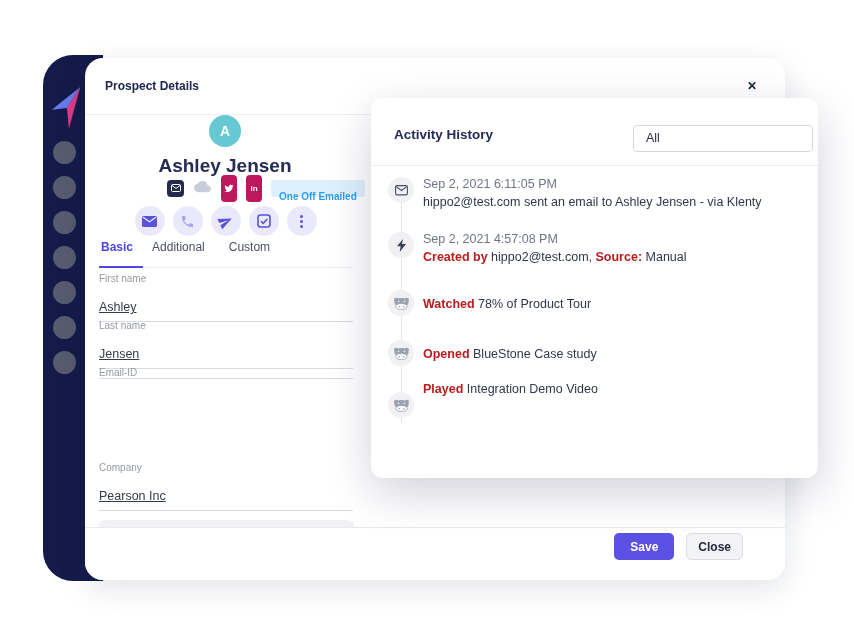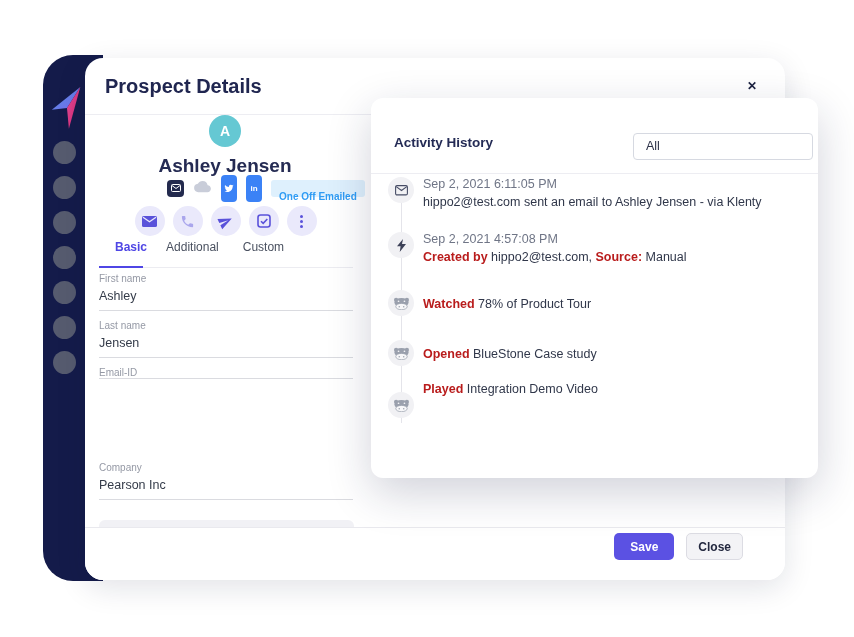--- a/index.html
+++ b/index.html
@@ -9,64 +9,64 @@
   
   .sidebar { position:absolute; left:43px; top:55px; width:60px; height:526px;
              background:#141b4a; border-radius:30px 0 0 30px; z-index:1; }
   .logo { position:absolute; left:5px; top:28px; width:38px; height:48px; }
   .nav-dot { position:absolute; left:10px; width:23px; height:23px; border-radius:50%; background:#565b6f; }
 
   
   .modal { position:absolute; left:85px; top:58px; width:700px; height:522px; background:#ffffff;
            border-radius:18px; z-index:2; box-shadow:0 8px 30px rgba(20,25,60,.12); }
   .modal-header { position:absolute; left:0; top:0; width:100%; height:57px; border-bottom:1px solid #ededf2; }
-  .modal-title { position:absolute; left:20px; top:0; line-height:57px; font-size:20px; font-weight:700; color:#202650; }
+  .modal-title { position:absolute; left:20px; top:0; line-height:57px; font-size:12px; font-weight:700; color:#202650; }
   .modal-close { position:absolute; right:28px; top:21px; font-size:12px; font-weight:700; color:#1c2240; cursor:pointer; }
 
   
   .avatar { position:absolute; left:124px; top:57px; width:32px; height:32px; border-radius:50%;
             background:#65c8d3; color:#fff; font-size:14px; font-weight:600; display:flex; align-items:center; justify-content:center; }
   .prospect-name { position:absolute; left:40px; top:97px; width:200px; text-align:center;
                    font-size:19px; font-weight:700; color:#252b53; }
   .social-row { position:absolute; left:82px; top:120px; height:20px; display:flex; align-items:center; gap:9px; }
   .email-badge { width:17px; height:17px; border-radius:4px; background:#232a4e; display:flex; align-items:center; justify-content:center; }
-  .soc-sq { width:16px; height:27px; border-radius:4px; background:#3b82f6; display:flex; align-items:center; justify-content:center;
+  .soc-sq { width:16px; height:27px; border-radius:4px; background:#be185d; display:flex; align-items:center; justify-content:center;
             color:#fff; font-size:8px; font-weight:700; }
   .status-badge { height:17px; padding:8px 8px; border-radius:3px; background:#def0fd; color:#2f9cf4;
                   font-size:10px; font-weight:700; line-height:17px; }
   .action-row { position:absolute; left:14px; top:148px; width:253px; display:flex; justify-content:center; gap:8px; }
   .action-circle { width:30px; height:30px; border-radius:50%; background:#eae9fb; display:flex; align-items:center; justify-content:center; }
   .kebab { display:flex; flex-direction:column; gap:2px; }
   .kebab i { width:3px; height:3px; border-radius:50%; background:#5a52da; }
 
   .tabs { position:absolute; left:14px; top:182px; width:254px; height:28px; border-bottom:1px solid #ececf1; display:flex; align-items:flex-start; }
   .tab { font-size:12px; color:#4a5160; cursor:pointer; }
   .tab.active { color:#4f46e5; font-weight:600; }
   .tab-underline { position:absolute; left:0; bottom:-1px; width:44px; height:2px; background:#4f46e5; }
 
   .field { position:absolute; left:14px; width:254px; border-bottom:1px solid #dadbe0; }
   .field .flabel { font-size:10px; color:#9599a5; }
-  .field .fvalue { margin-top:5px; padding-bottom:7px; font-size:12.5px; color:#343b49; }
+  .field .fvalue { margin-top:16px; padding-bottom:7px; font-size:12.5px; color:#343b49;text-decoration:underline; }
   .field input { width:100%; border:none; outline:none; background:transparent; font-size:12.5px; color:#343b49;
                  padding-bottom:7px; font-family:"Liberation Sans", sans-serif; }
   .field input::placeholder { color:#a4aab5; }
   .gray-bar { position:absolute; left:14px; top:462px; width:255px; height:8px; background:#f1f1f5; border-radius:6px 6px 0 0; }
 
   .modal-footer { position:absolute; left:0; bottom:0; width:100%; height:53px; border-top:1px solid #e9e9ee;
                   border-radius:0 0 18px 18px; background:#fff; }
   .footer-btns { position:absolute; right:42px; top:5px; display:flex; gap:12px; }
   .btn-save { min-width:60px; height:27px; padding:0 14px; background:#5b51e3; border:none; border-radius:5px;
               color:#fff; font-size:12px; font-weight:600; cursor:pointer; font-family:"Liberation Sans", sans-serif; }
   .btn-close { height:27px; padding:0 11px; background:#f3f3f6; border:1px solid #dcdce3; border-radius:5px;
                color:#23283f; font-size:12px; font-weight:600; cursor:pointer; font-family:"Liberation Sans", sans-serif; }
 
   
   .activity { position:absolute; left:371px; top:98px; width:447px; height:380px; background:#fff;
               border-radius:12px; z-index:3; box-shadow:0 15px 45px rgba(25,30,70,.20); }
-  .activity-header { position:absolute; left:0; top:12px; width:100%; height:64px; border-bottom:1px solid #ededf2; }
+  .activity-header { position:absolute; left:0; top:4px; width:100%; height:64px; border-bottom:1px solid #ededf2; }
   .activity-title { position:absolute; left:23px; top:25px; font-size:13.5px; font-weight:700; color:#242b55; }
   .filter-select { position:absolute; right:5px; top:23px; width:180px; height:27px; border:1px solid #d6d9e1;
                    border-radius:4px; padding-left:12px; line-height:25px; font-size:12.5px; color:#2b3047; background:#fff; cursor:pointer; }
   .tl-line { position:absolute; left:30px; top:90px; width:1px; height:235px; background:#e4e4ea; }
   .tl-circle { position:absolute; left:17px; width:26px; height:26px; border-radius:50%; background:#f1f1f4;
                display:flex; align-items:center; justify-content:center; }
   .tl-text { position:absolute; left:52px; width:385px; font-size:12.5px; line-height:18px; color:#30374a; }
   .tl-ts { color:#6f7586; }
   .tl-b { font-weight:700; color:#b91c1c; }
 </style>
@@ -157,21 +157,21 @@
       <div class="action-circle">
         <div class="kebab">
             <i></i>
             <i></i>
             <i></i>
           </div>
       </div>
     </div>
 
     <div class="tabs">
-      <span class="tab active" style="margin-left:16px">Basic</span>
+      <span class="tab active" style="margin-left:2px">Basic</span>
       <span class="tab" style="margin-left:19px">Additional</span>
       <span class="tab" style="margin-left:24px">Custom</span>
       <div class="tab-underline"></div>
     </div>
 
     <div class="field" style="top:215px">
       <div class="flabel">First name</div>
       <div class="fvalue">Ashley</div>
     </div>
     <div class="field" style="top:262px">

